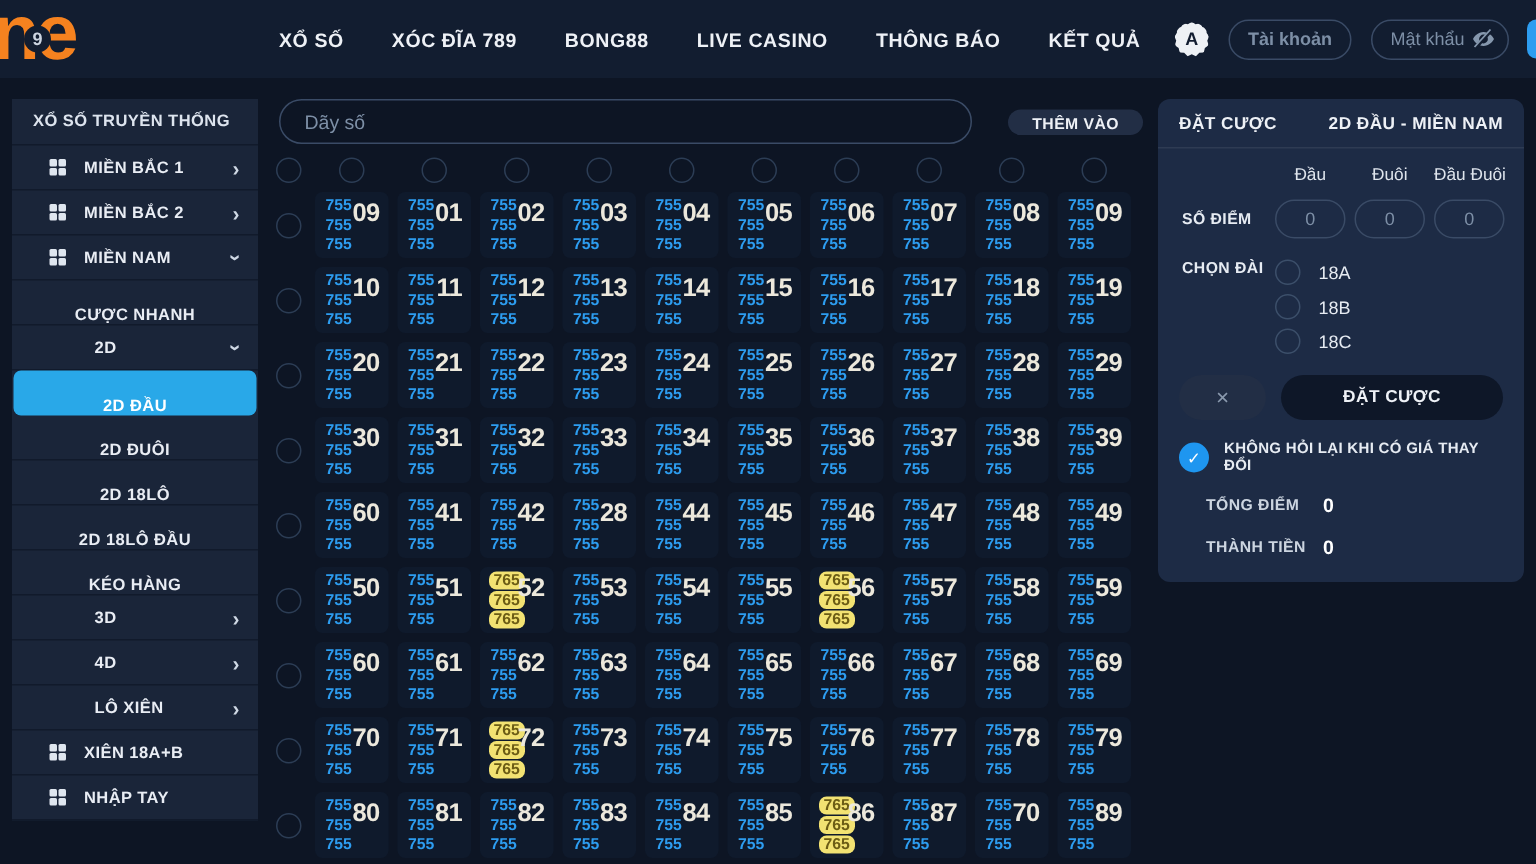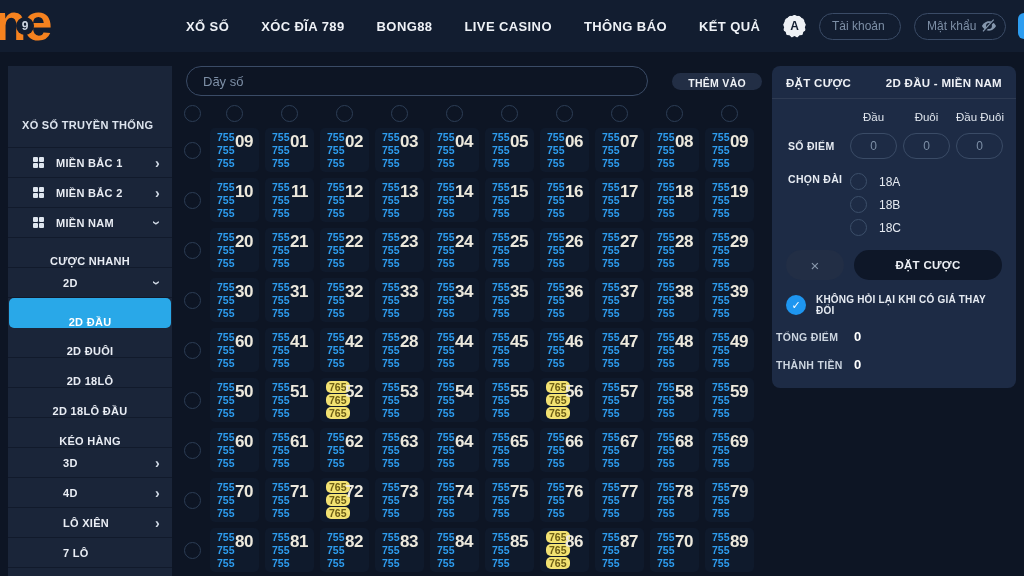--- a/index.html
+++ b/index.html
@@ -15,33 +15,33 @@
     color:#cdd5e1; font-size:12px; font-weight:bold; display:flex; align-items:center; justify-content:center; }
   .menu { display:flex; gap:32px; margin-left:36px; }
   .menu-item { color:var(--text); font-size:13px; font-weight:bold; letter-spacing:.4px; text-decoration:none; cursor:pointer; white-space:nowrap; }
   .nav-right { margin-left:auto; display:flex; align-items:center; gap:13px; padding-right:18px; }
   .gearA { width:23px; height:23px; border-radius:50%; background:#eef1f5; display:flex; align-items:center; justify-content:center;
     clip-path:polygon(50% 0%,61% 7%,74% 4%,81% 15%,94% 19%,93% 32%,100% 43%,95% 55%,99% 68%,88% 76%,85% 89%,72% 90%,62% 100%,50% 94%,38% 100%,28% 90%,15% 89%,12% 76%,1% 68%,5% 55%,0% 43%,7% 32%,6% 19%,19% 15%,26% 4%,39% 7%); cursor:pointer; }
   .gearA span { color:var(--navbar); font-size:12px; font-weight:bold; }
   .pill-input { height:27px; border-radius:14px; border:1px solid var(--border); background:transparent; color:var(--text);
     font-size:12px; padding:0 12px; outline:none; font-family:inherit; }
   .pill-input::placeholder { color:var(--muted); }
-  .acct { width:82px; }
+  .acct { width:82px;font-weight:bold; }
   .pw-wrap { position:relative; }
   .pw { width:92px; padding-right:28px; }
   .eye { position:absolute; right:9px; top:6px; cursor:pointer; }
   .login-sliver { position:absolute; right:0; top:13px; width:6px; height:26px; background:var(--odds-blue); border-radius:13px 0 0 13px; cursor:pointer; }
 
   
   .content { flex:1; display:flex; overflow:hidden; }
 
   
   .sidebar { width:164px; flex:none; margin:14px 0 0 8px; background:var(--sidebar); align-self:flex-start; }
-  .side-header { height:46px; display:flex; align-items:center; padding:0 14px; font-size:11px; font-weight:bold;
-    letter-spacing:.3px; color:#dde4ee; border-bottom:1px solid var(--divider); white-space:nowrap;margin-top:36px; }
+  .side-header { height:31px; display:flex; align-items:center; padding:0 14px; font-size:11px; font-weight:bold;
+    letter-spacing:.3px; color:#dde4ee; border-bottom:1px solid var(--divider); white-space:nowrap; }
   .side-item { height:30px; display:flex; align-items:center; padding:0 12px 0 25px; font-size:11px; font-weight:bold;
     letter-spacing:.3px; color:#e9edf4; border-bottom:1px solid var(--divider); cursor:pointer; white-space:nowrap; }
   .side-item.indent { padding-left:55px; }
   .side-item.center { justify-content:center; padding:0 12px;align-items:flex-end; }
   .side-item.selected { background:var(--accent); border-radius:5px; border-bottom:none; margin:0 1px; color:#fff; }
   .grid-icon { width:11px; height:11px; display:grid; grid-template-columns:5px 5px; grid-template-rows:5px 5px; gap:1px; margin-right:12px; flex:none; }
   .grid-icon i { background:#dfe6ef; border-radius:1px; }
   .chev { margin-left:auto; font-size:14px; font-weight:bold; color:#cfd8e4; line-height:1; }
   .chev.down { transform:rotate(90deg); }
 
@@ -83,21 +83,21 @@
   .st-label { font-size:12px; color:#e6ebf2; }
   .btn-row { display:flex; gap:10px; padding:14px 14px 0; }
   .clear-btn { width:58px; height:30px; border:none; border-radius:15px; background:var(--btn); color:#8a99ad;
     font-size:15px; cursor:pointer; font-family:inherit; }
   .bet-btn { flex:1; height:30px; border:none; border-radius:15px; background:var(--btn-dark); color:var(--text);
     font-size:11.5px; font-weight:bold; letter-spacing:.3px; cursor:pointer; font-family:inherit; }
   .chk-row { display:flex; align-items:center; gap:10px; padding:14px 14px 0; cursor:pointer; }
   .chk { width:20px; height:20px; flex:none; border-radius:50%; background:#1e96f0; color:#fff; font-size:11px; font-weight:bold;
     display:flex; align-items:center; justify-content:center; }
   .chk-label { font-size:10px; font-weight:bold; letter-spacing:.2px; color:#e6ebf2; }
-  .total-row { display:flex; align-items:center; padding:0 4px; margin-top:13px; }
+  .total-row { display:flex; align-items:center; padding:0 32px; margin-top:13px; }
   .total-label { width:78px; flex:none; font-size:10.5px; font-weight:bold; letter-spacing:.3px; color:#ccd5e0; }
   .total-value { font-size:13px; font-weight:bold; color:#fff; }
 </style>
 </head>
 <body>
 
 <div class="app">
 
   <header class="navbar">
     <div class="logo">
@@ -192,23 +192,20 @@
             <span class="side-label">3D</span>
             <span class="chev right">›</span>
           </div>
           <div class="side-item indent">
             <span class="side-label">4D</span>
             <span class="chev right">›</span>
           </div>
           <div class="side-item indent">
             <span class="side-label">LÔ XIÊN</span>
             <span class="chev right">›</span>
-          </div>
-          <div class="side-item indent">
-            <span class="side-label">7 LÔ</span>
           </div>
           <div class="side-item">
             <span class="grid-icon">
               <i></i>
               <i></i>
               <i></i>
               <i></i>
             </span>
             <span class="side-label">XIÊN 18A+B</span>
           </div>

